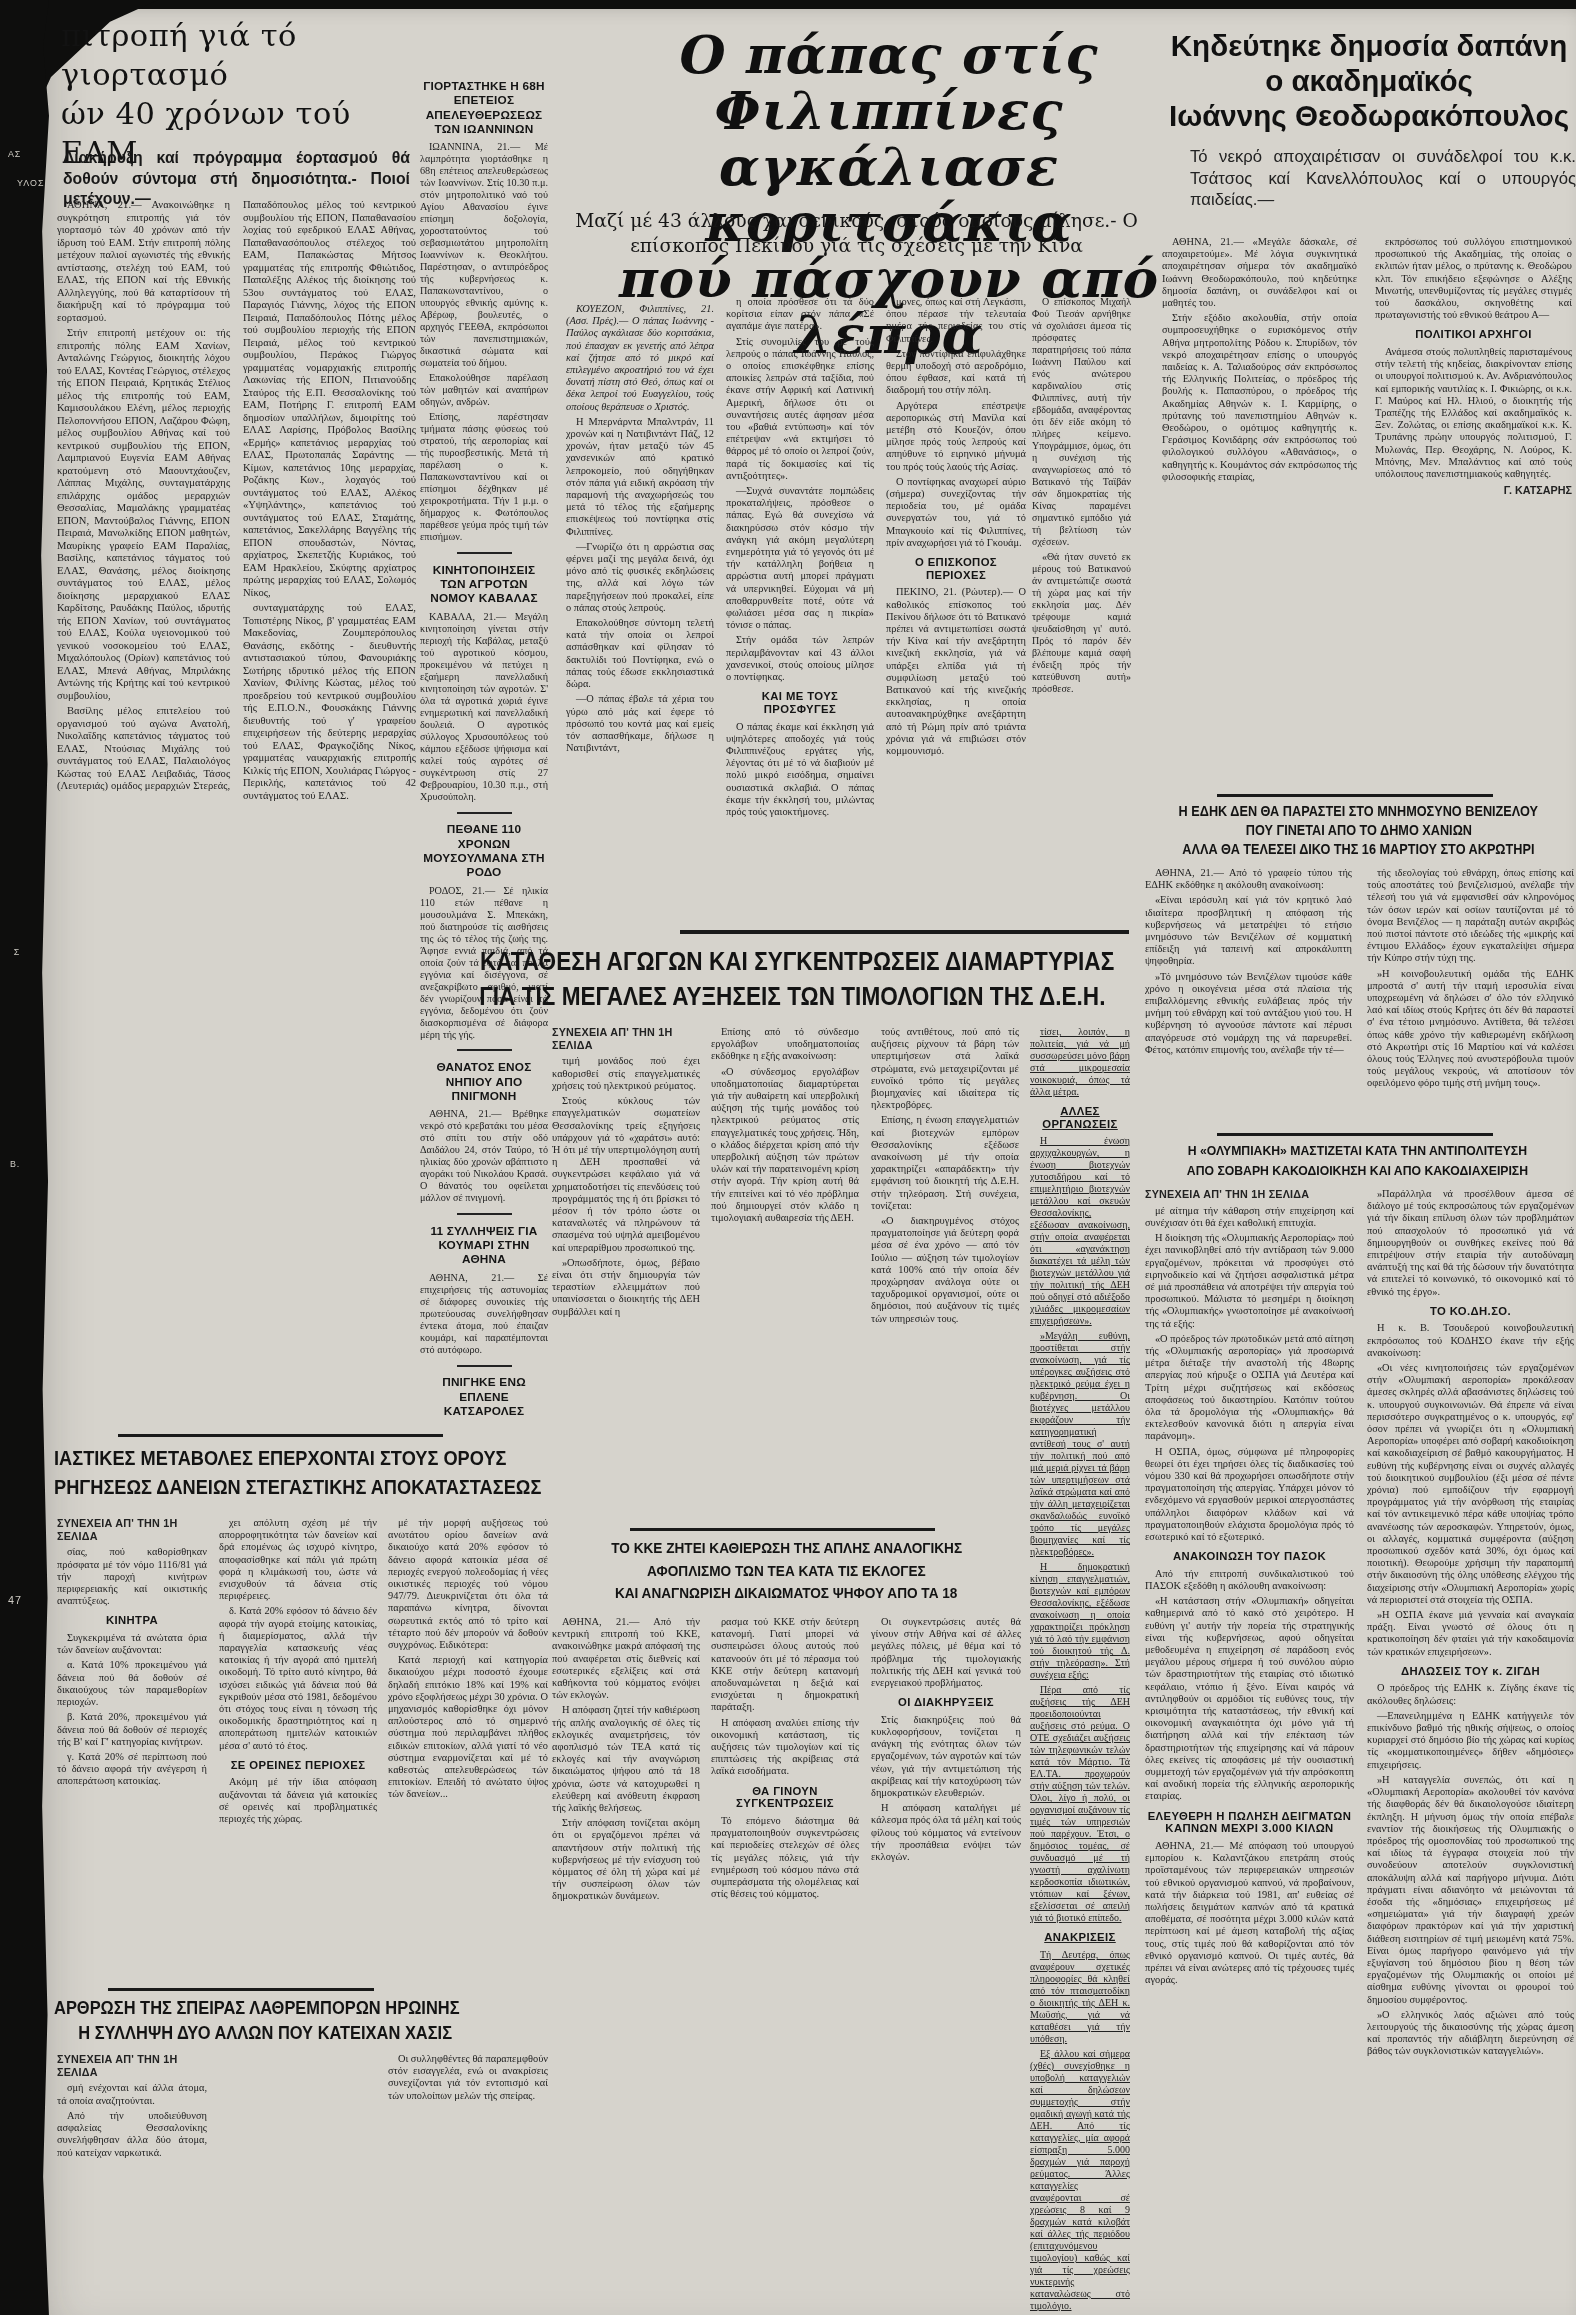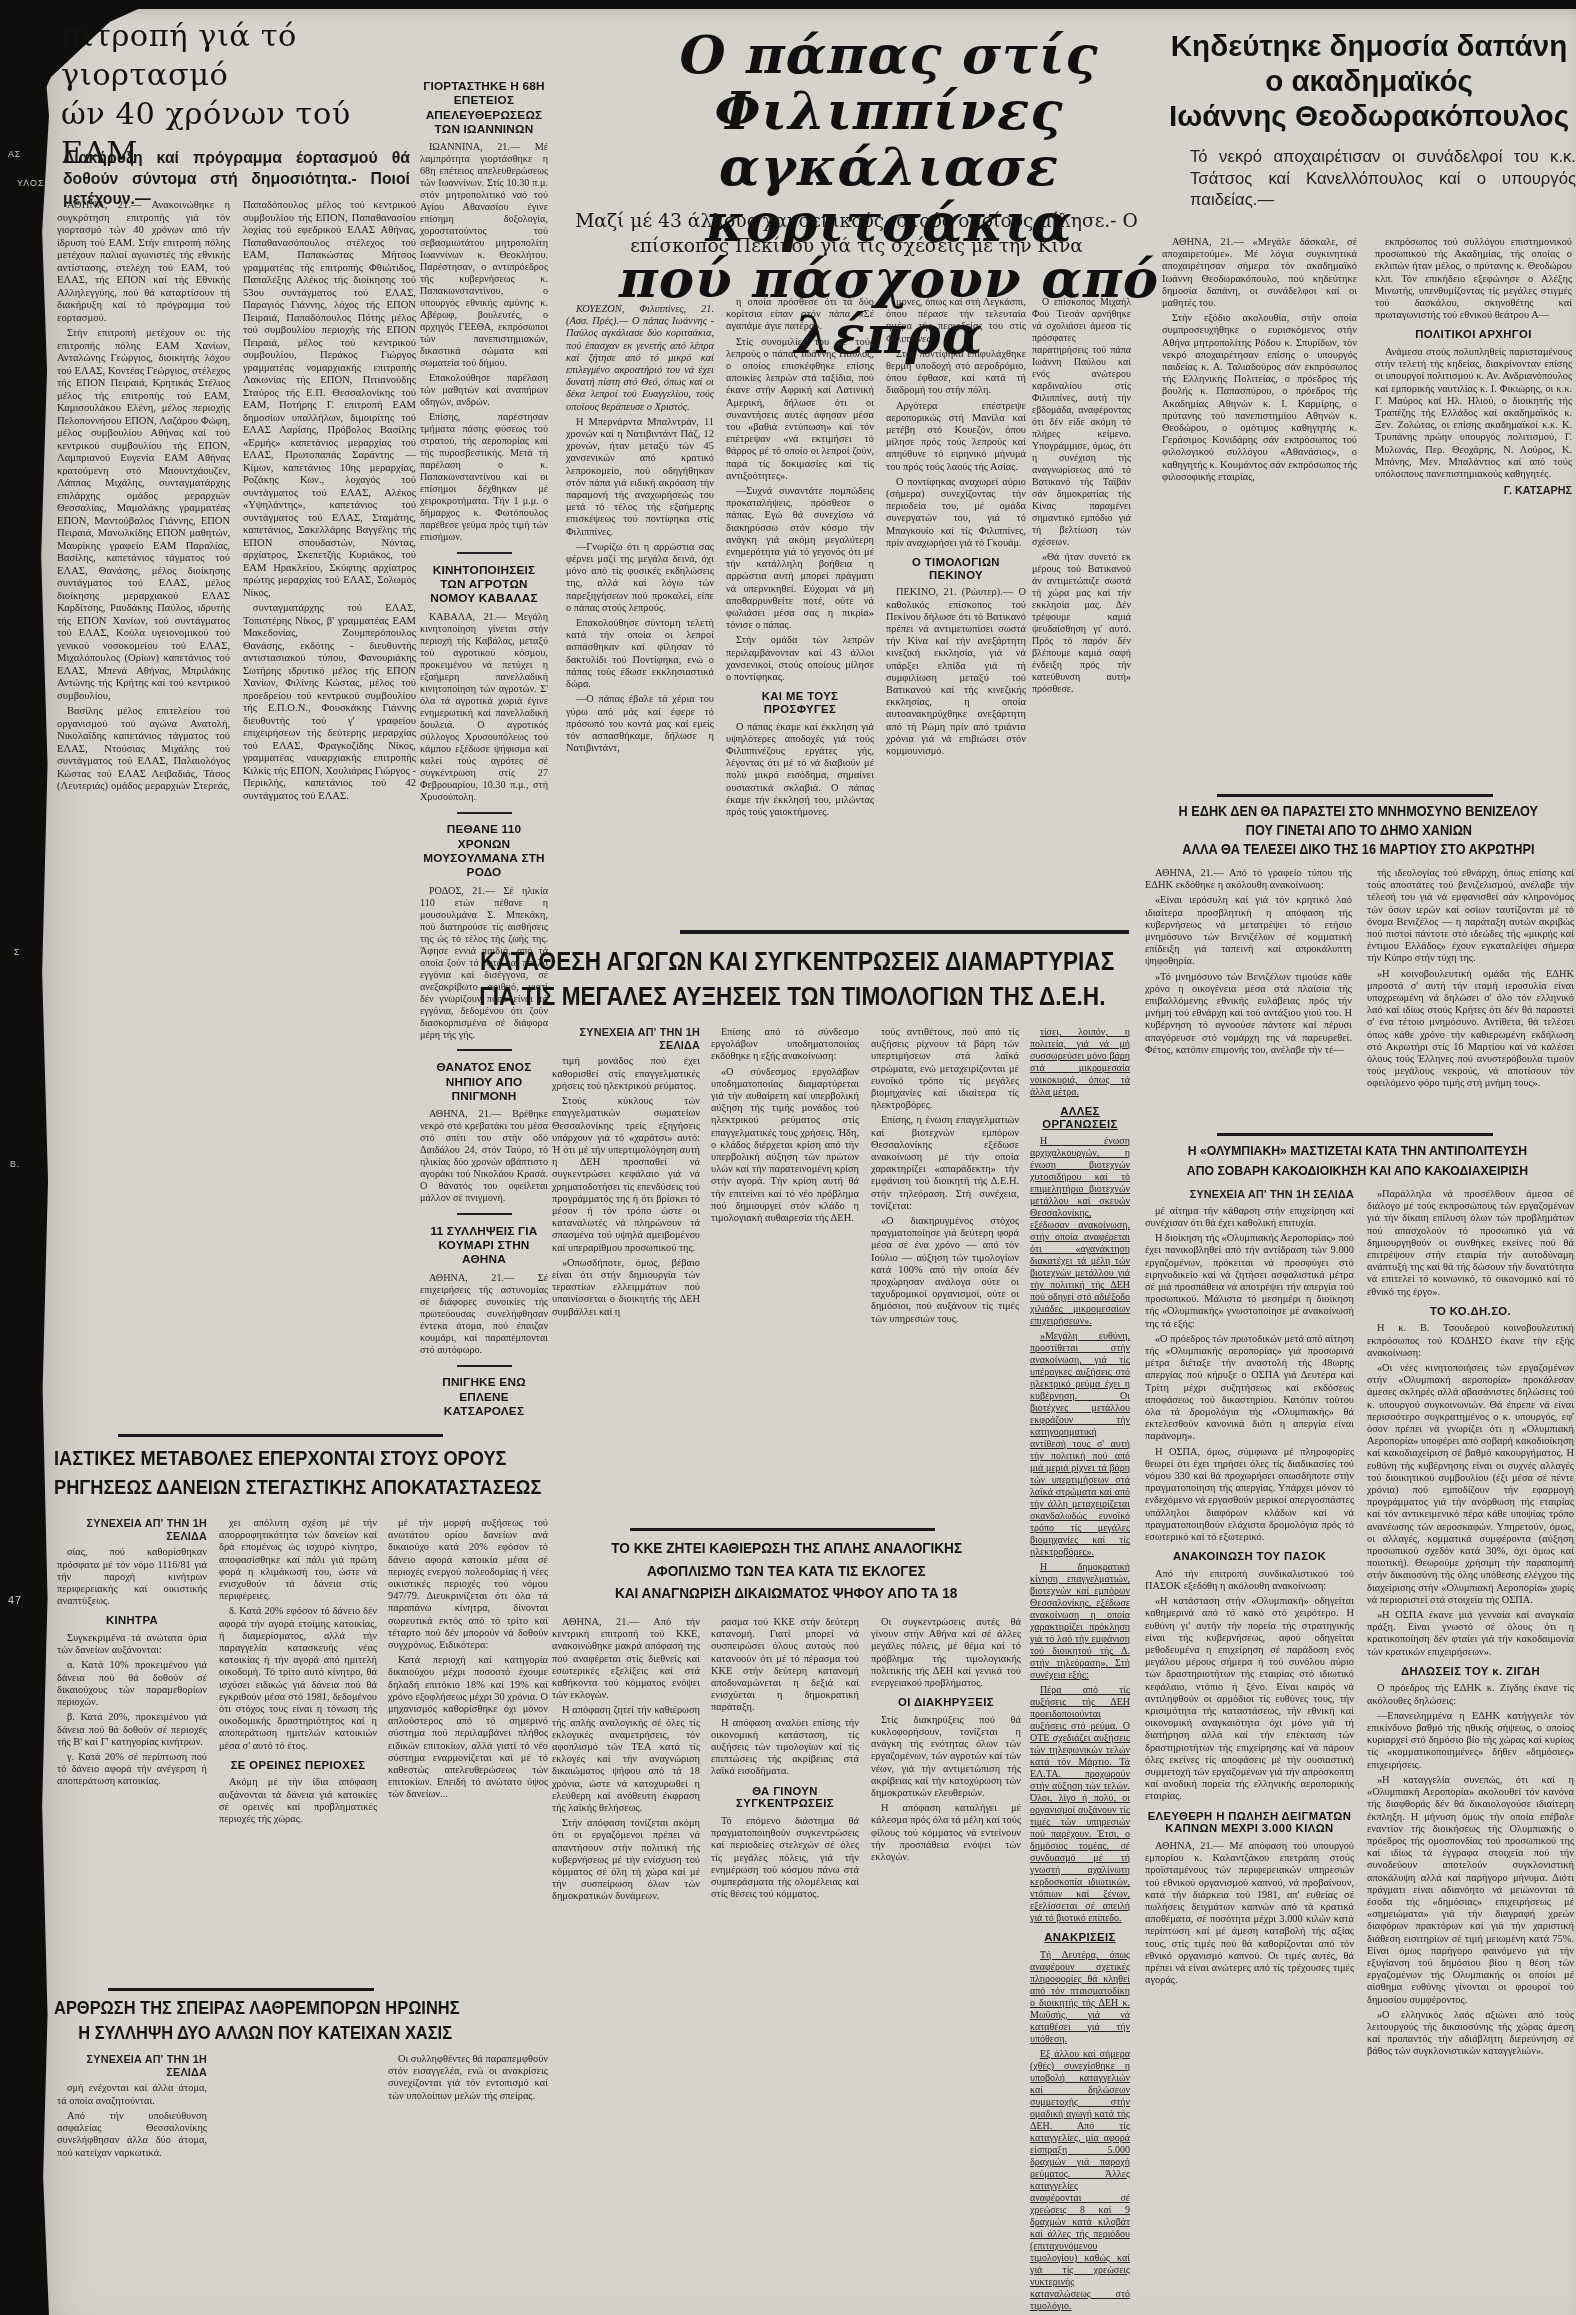--- a/index.html
+++ b/index.html
@@ -17,21 +17,21 @@
   .hr{background:#1a1a1a;}
   .sans-head{font-family:"Liberation Sans",sans-serif;font-weight:bold;color:#131313;text-align:center;}
   .cond{display:inline-block;white-space:nowrap;transform:scaleX(.85);transform-origin:center;}
   .cond9{display:inline-block;white-space:nowrap;transform:scaleX(.92);transform-origin:center;}
   .condL{display:inline-block;white-space:nowrap;transform:scaleX(.88);transform-origin:left;}
   
   .c{position:absolute;text-align:justify;font:10.4px/12.2px "Liberation Serif",serif;color:#222;overflow:hidden;}
   .c p{margin:0 0 3px;text-indent:9.9px;}
   .c p.lead{font-style:italic;}
   .c h4.sub{margin:6.9px 0 4.9px;text-align:center;font:bold 11.3px/12.8px "Liberation Sans",sans-serif;letter-spacing:0.4px;color:#141414;text-indent:0;}
-  .c .kicker{font:bold 10.8px/12.8px "Liberation Sans",sans-serif;text-align:right;margin:0 0 3.9px;letter-spacing:0.2px;}
+  .c .kicker{font:bold 10.8px/12.8px "Liberation Sans",sans-serif;text-align:left;margin:0 0 3.9px;letter-spacing:0.2px;}
   .c .sig{font:bold 10.8px/12.8px "Liberation Sans",sans-serif;text-align:right;margin-top:3.9px;}
   
   .briefs{position:absolute;left:420px;top:79px;width:128px;height:1346px;overflow:hidden;}
   .brief h3{margin:0 0 4.9px;text-align:center;font:bold 11.8px/14.3px "Liberation Sans",sans-serif;color:#141414;letter-spacing:0.2px;}
   .brief .bbody{text-align:justify;font:10.2px/12px "Liberation Serif",serif;}
   .brief .bbody p{margin:0 0 3px;text-indent:8.9px;}
   .sep{width:55px;height:2px;background:#222;margin:8.9px auto 8.9px;}
   .eam-head{font:30.5px/39px "DejaVu Serif",serif;color:#121212;letter-spacing:0.5px;}
   .eam-sub{font:bold 15.8px/20.7px "Liberation Sans",sans-serif;color:#181818;text-align:justify;}
   .papal-head{font:bold italic 53px/56px "DejaVu Serif",serif;text-align:center;color:#101010;letter-spacing:1px;}
@@ -130,21 +130,21 @@
       <p>—Συχνά συναντάτε πομπώδεις προκαταλήψεις, πρόσθεσε ο πάπας. Εγώ θά συνεχίσω νά διακηρύσσω στόν κόσμο τήν ανάγκη γιά ακόμη μεγαλύτερη ενημερότητα γιά τό γεγονός ότι μέ τήν κατάλληλη βοήθεια η αρρώστια αυτή μπορεί πράγματι νά υπερνικηθεί. Εύχομαι νά μή αποθαρρυνθείτε ποτέ, ούτε νά φωλιάσει μέσα σας η πικρία» τόνισε ο πάπας.</p>
       <p>Στήν ομάδα τών λεπρών περιλαμβάνονταν καί 43 άλλοι χανσενικοί, στούς οποίους μίλησε ο ποντίφηκας.</p>
       <h4 class="sub">ΚΑΙ ΜΕ ΤΟΥΣ ΠΡΟΣΦΥΓΕΣ</h4>
       <p>Ο πάπας έκαμε καί έκκληση γιά υψηλότερες αποδοχές γιά τούς Φιλιππινέζους εργάτες γής, λέγοντας ότι μέ τό νά διαβιούν μέ πολύ μικρό εισόδημα, σημαίνει ουσιαστικά σκλαβιά. Ο πάπας έκαμε τήν έκκλησή του, μιλώντας πρός τούς γαιοκτήμονες.</p>
     </div>
   <div class="c" style="left:886px;top:296px;width:140px;height:627px;">
       <p>μονες, όπως καί στή Λεγκάσπι, όπου πέρασε τήν τελευταία ημέρα τής περιοδείας του στίς Φιλιππίνες.</p>
       <p>Στόν ποντίφηκα επιφυλάχθηκε θερμή υποδοχή στό αεροδρόμιο, όπου έφθασε, καί κατά τή διαδρομή του στήν πόλη.</p>
       <p>Αργότερα επέστρεψε αεροπορικώς στή Μανίλα καί μετέβη στό Κουεζόν, όπου μίλησε πρός τούς λεπρούς καί απηύθυνε τό ειρηνικό μήνυμά του πρός τούς λαούς τής Ασίας.</p>
       <p>Ο ποντίφηκας αναχωρεί αύριο (σήμερα) συνεχίζοντας τήν περιοδεία του, μέ ομάδα συνεργατών του, γιά τό Μπαγκουίο καί τίς Φιλιππίνες, πρίν αναχωρήσει γιά τό Γκουάμ.</p>
-      <h4 class="sub">Ο ΤΙΜΟΛΟΓΙΩΝ ΠΕΚΙΝΟΥ</h4>
+      <h4 class="sub">Ο ΕΠΙΣΚΟΠΟΣ ΠΕΡΙΟΧΕΣ</h4>
       <p>ΠΕΚΙΝΟ, 21. (Ρώυτερ).— Ο καθολικός επίσκοπος τού Πεκίνου δήλωσε ότι τό Βατικανό πρέπει νά αντιμετωπίσει σωστά τήν Κίνα καί τήν ανεξάρτητη κινεζική εκκλησία, γιά νά υπάρξει ελπίδα γιά τή συμφιλίωση μεταξύ τού Βατικανού καί τής κινεζικής εκκλησίας, η οποία αυτοανακηρύχθηκε ανεξάρτητη από τή Ρώμη πρίν από τριάντα χρόνια γιά νά επιβιώσει στόν κομμουνισμό.</p>
     </div>
   <div class="c" style="left:1032px;top:296px;width:99px;height:670px;font-size:10px;line-height:12px;">
       <p>Ο επίσκοπος Μιχαήλ Φού Τιεσάν αρνήθηκε νά σχολιάσει άμεσα τίς πρόσφατες παρατηρήσεις τού πάπα Ιωάννη Παύλου καί ενός ανώτερου καρδιναλίου στίς Φιλιππίνες, αυτή τήν εβδομάδα, αναφέροντας ότι δέν είδε ακόμη τό πλήρες κείμενο. Υπογράμμισε, όμως, ότι η συνέχιση τής αναγνωρίσεως από τό Βατικανό τής Ταϊβάν σάν δημοκρατίας τής Κίνας παραμένει σημαντικό εμπόδιο γιά τή βελτίωση τών σχέσεων.</p>
       <p>«Θά ήταν συνετό εκ μέρους τού Βατικανού άν αντιμετώπιζε σωστά τή χώρα μας καί τήν εκκλησία μας. Δέν τρέφουμε καμιά ψευδαίσθηση γι' αυτό. Πρός τό παρόν δέν βλέπουμε καμιά σαφή ένδειξη πρός τήν κατεύθυνση αυτή» πρόσθεσε.</p>
     </div>
 
   <div class="abs hr" style="left:680px;top:930px;width:449px;height:3.9px;"></div>
   <div class="abs sans-head" style="left:424px;top:944px;width:707px;font-size:26.6px;line-height:35px;">
     <span class="cond">ΚΑΤΑΘΕΣΗ ΑΓΩΓΩΝ ΚΑΙ ΣΥΓΚΕΝΤΡΩΣΕΙΣ ΔΙΑΜΑΡΤΥΡΙΑΣ</span><br>

